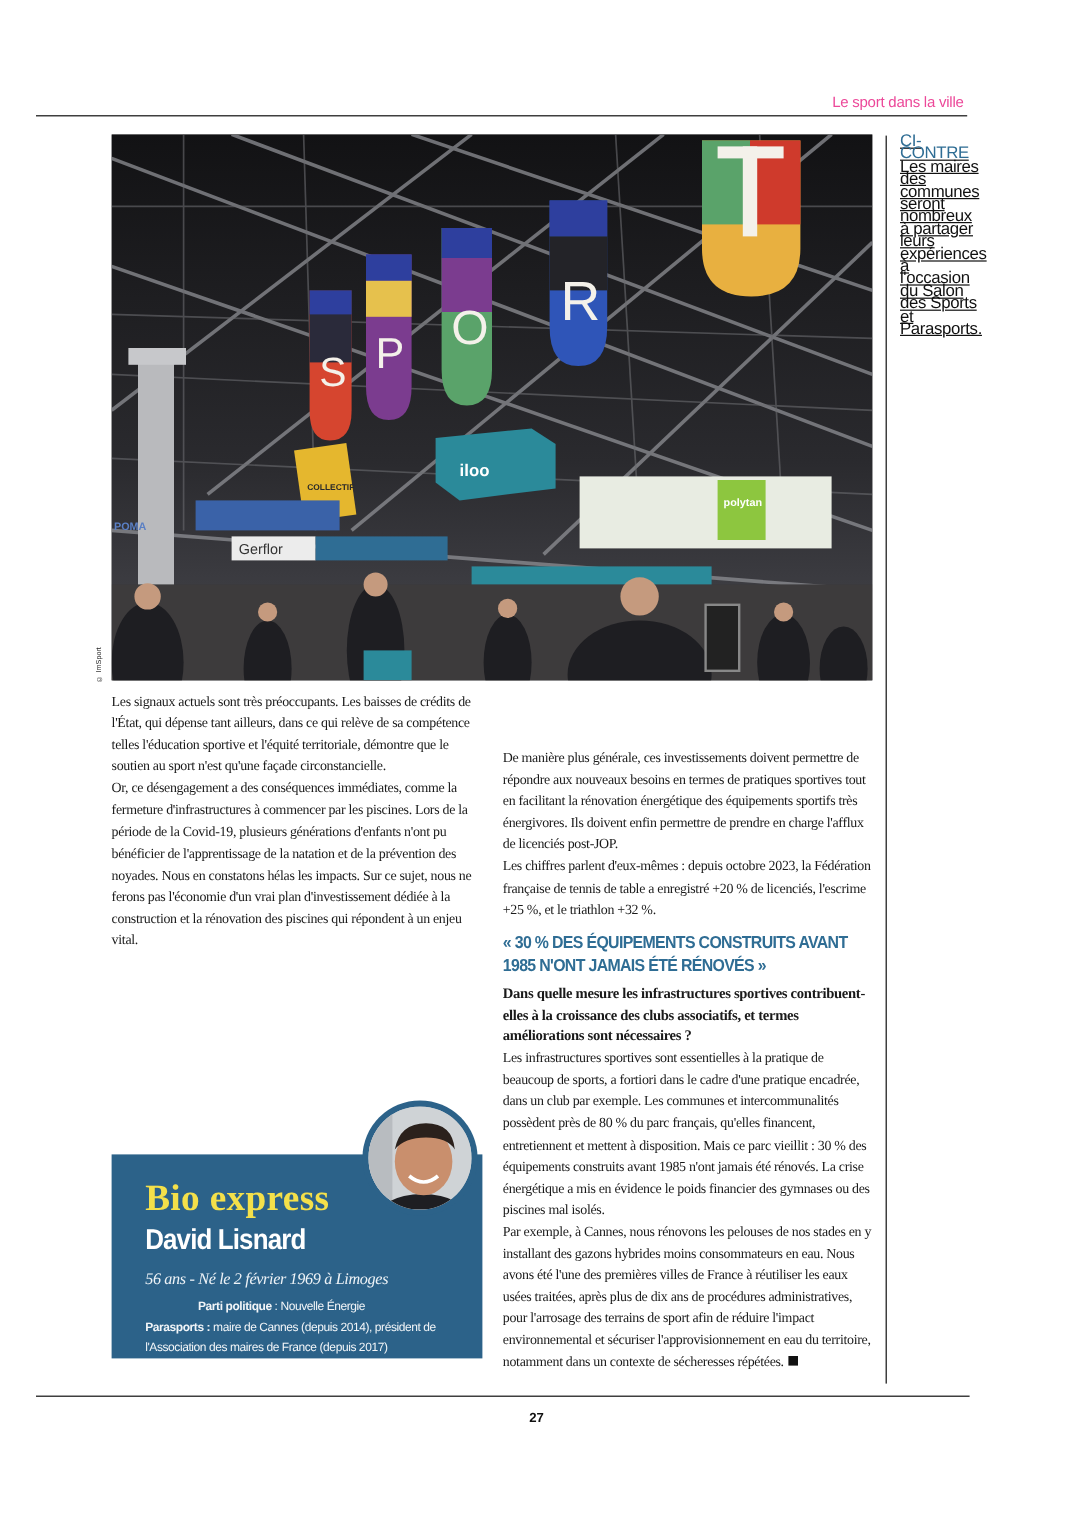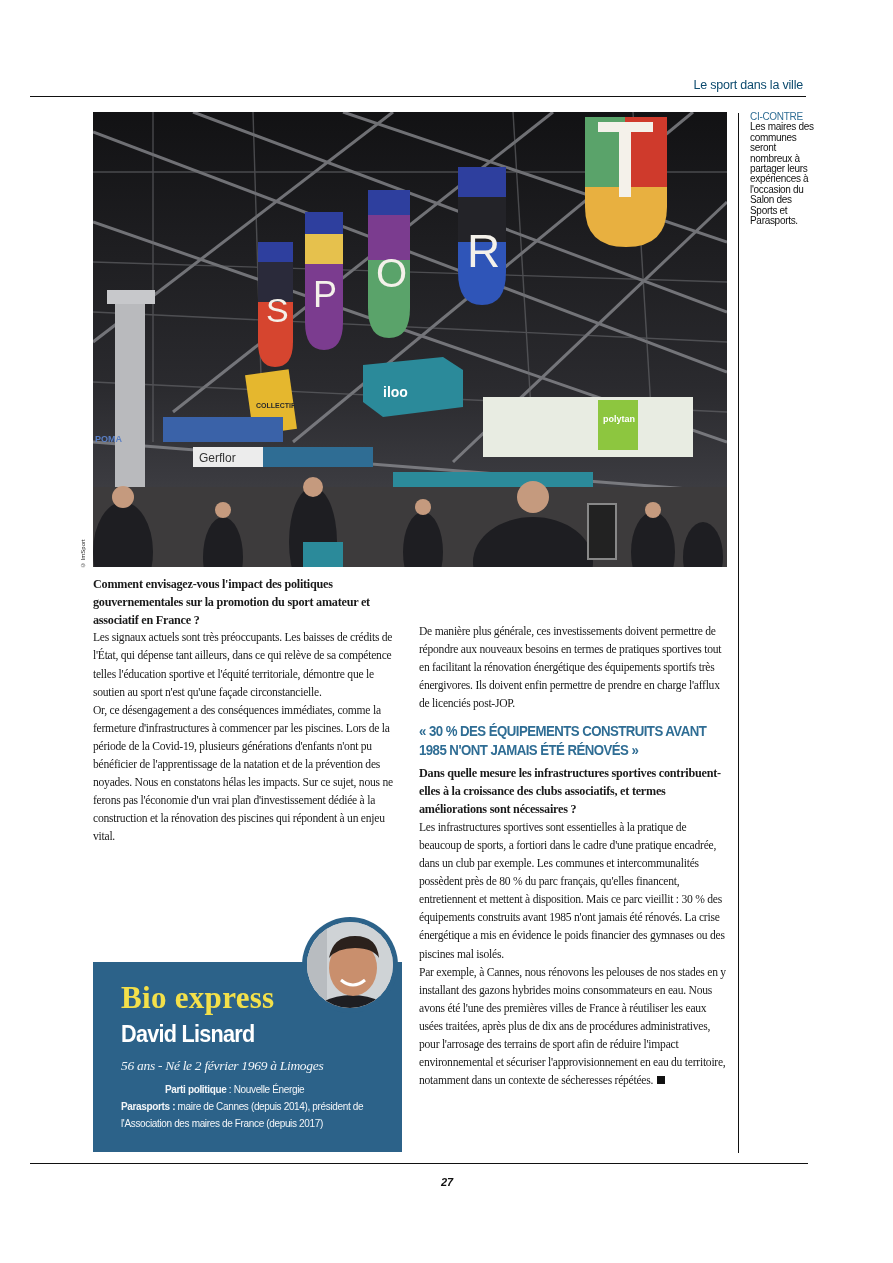--- a/index.html
+++ b/index.html
@@ -1,41 +1,41 @@
 <!DOCTYPE html>
 <html><head>
 <meta charset="utf-8">
 <style>
   html, body { margin:0; padding:0; background:#fff; }
   body { width:893px; height:1263px; position:relative; overflow:hidden; font-family:"Liberation Serif", serif; color:#1a1a1a; }
   .abs { position:absolute; }
-  .running-head { right:90px; top:78px; font-family:"Liberation Sans", sans-serif; font-size:12.5px; color:#0c4a6e; letter-spacing:-0.2px; }
+  .running-head { right:90px; top:78px; font-family:"Liberation Sans", sans-serif; font-size:12.5px; color:#ec4899; letter-spacing:-0.2px; }
   .top-rule { left:30px; top:96px; width:776px; height:1px; background:#111; }
   .photo { left:93px; top:112px; width:634px; height:455px; overflow:hidden; background:#1b1b1d; }
   .photo svg { display:block; }
   .credit { left:80px; top:528px; width:12px; height:40px; font-family:"Liberation Sans", sans-serif; font-size:6px; color:#222; writing-mode:vertical-rl; transform:rotate(180deg); }
   .vrule { left:738px; top:113px; width:1px; height:1040px; background:#111; }
-  .caption { left:750px; top:112px; width:66px; font-family:"Liberation Sans", sans-serif; font-size:10px; line-height:10.4px; color:#111; letter-spacing:-0.3px; }
+  .caption { left:750px; top:112px; width:66px; font-family:"Liberation Sans", sans-serif; font-size:14px; line-height:10.4px; color:#111; letter-spacing:-0.3px;text-decoration:underline; }
   .caption .lbl { color:#2f6d94; display:block; }
   .col { font-size:11.6px; line-height:18.1px; letter-spacing:-0.25px; }
   .col p { margin:0; }
   .q { font-weight:bold; font-size:12.2px; line-height:17.8px; }
   .col-left { left:93px; top:576px; width:310px; }
   .col-right { left:419px; top:575px; width:312px;margin-top:48px; }
   .pull { font-family:"Liberation Sans", sans-serif; font-weight:bold; color:#2f6d94; font-size:14.4px; line-height:19px; letter-spacing:-0.6px; margin:9px 0 5px 0; text-transform:uppercase; transform:scaleX(0.92); transform-origin:left; width:340px; }
-  .bio { left:93px; top:962px; width:309px; height:190px; background:#2c6289; color:#fff; }
+  .bio { left:93px; top:962px; width:309px; height:170px; background:#2c6289; color:#fff; }
   .bio-title { left:28px; top:18px; font-family:"Liberation Serif", serif; font-weight:bold; font-size:31px; color:#f4e04a; letter-spacing:0.3px; }
   .bio-name { left:28px; top:58px; font-family:"Liberation Sans", sans-serif; font-weight:bold; font-size:24px; letter-spacing:-0.8px; transform:scaleX(0.9); transform-origin:left; }
   .bio-dob { left:28px; top:96px; font-family:Liberation Serif, serif; font-style:italic; font-size:13.5px; letter-spacing:-0.3px; color:#eef3f7; }
   .bio-line { left:28px; font-family:"Liberation Sans", sans-serif; font-size:10px; letter-spacing:-0.35px; color:#f2f5f8; }
   .bio-line b { font-weight:bold; }
   .portrait { left:302px; top:917px; width:96px; height:96px; border-radius:50%; background:#2c6289; }
   .portrait-inner { position:absolute; left:5px; top:5px; width:86px; height:86px; border-radius:50%; overflow:hidden; background:#c9ccd0; }
   .bottom-rule { left:30px; top:1163px; width:778px; height:1px; background:#111; }
-  .folio { left:441px; top:1176px; font-family:"Liberation Sans", sans-serif; font-weight:bold; font-style:italic; font-size:11px; color:#111; }
+  .folio { left:441px; top:1176px; font-family:"Liberation Sans", sans-serif; font-weight:bold; font-size:11px; color:#111; }
   .endmark { display:inline-block; width:8px; height:8px; background:#111; margin-left:4px; vertical-align:0; }
 </style>
 </head>
 <body>
 
 <div class="abs running-head">Le sport dans la ville</div>
 <div class="abs top-rule"></div>
 
 <div class="abs photo">
   <svg width="634" height="455" viewBox="0 0 634 455" xmlns="http://www.w3.org/2000/svg">
@@ -133,21 +133,20 @@
 <div class="abs credit">© ImSport</div>
 
 <div class="abs vrule"></div>
 
 <div class="abs caption">
   <span class="lbl">CI-CONTRE</span>
   <span>Les maires des communes seront nombreux à partager leurs expériences à l'occasion du Salon des Sports et Parasports.</span>
 </div>
 
 <div class="abs col col-left">
-  <p class="q">Comment envisagez-vous l'impact des politiques gouvernementales sur la promotion du sport amateur et associatif en France ?</p>
   <p>Les signaux actuels sont très préoccupants. Les baisses de crédits de l'État, qui dépense tant ailleurs, dans ce qui relève de sa compétence telles l'éducation sportive et l'équité territoriale, démontre que le soutien au sport n'est qu'une façade circonstancielle.</p>
   <p>Or, ce désengagement a des conséquences immédiates, comme la fermeture d'infrastructures à commencer par les piscines. Lors de la période de la Covid-19, plusieurs générations d'enfants n'ont pu bénéficier de l'apprentissage de la natation et de la prévention des noyades. Nous en constatons hélas les impacts. Sur ce sujet, nous ne ferons pas l'économie d'un vrai plan d'investissement dédiée à la construction et la rénovation des piscines qui répondent à un enjeu vital.</p>
 </div>
 
 <div class="abs bio">
   <div class="abs bio-title">Bio express</div>
   <div class="abs bio-name">David Lisnard</div>
   <div class="abs bio-dob">56 ans - Né le 2 février 1969 à Limoges</div>
   <div class="abs bio-line" style="top:122px;padding-left:44px;">
     <b>Parti politique</b><span> : Nouvelle Énergie</span>
@@ -166,20 +165,21 @@
       <ellipse cx="45" cy="95" rx="40" ry="22" fill="#1e1e22"></ellipse>
       <ellipse cx="46" cy="46" rx="24" ry="28" fill="#c98f6d"></ellipse>
       <path d="M22 36 q4 -22 26 -22 q22 0 24 22 q-6 -10 -24 -10 q-18 0 -26 10z" fill="#2b211c"></path>
       <path d="M34 58 q12 10 24 0" stroke="#fff" stroke-width="3" fill="none"></path>
     </svg>
   </div>
 </div>
 
 <div class="abs col col-right">
   <p>De manière plus générale, ces investissements doivent permettre de répondre aux nouveaux besoins en termes de pratiques sportives tout en facilitant la rénovation énergétique des équipements sportifs très énergivores. Ils doivent enfin permettre de prendre en charge l'afflux de licenciés post-JOP.</p>
+  <p>Les chiffres parlent d'eux-mêmes : depuis octobre 2023, la Fédération française de tennis de table a enregistré +20 % de licenciés, l'escrime +25 %, et le triathlon +32 %.</p>
   <div class="pull">« 30 % des équipements construits avant 1985 n'ont jamais été rénovés »</div>
   <p class="q">Dans quelle mesure les infrastructures sportives contribuent-elles à la croissance des clubs associatifs, et termes améliorations sont nécessaires ?</p>
   <p>Les infrastructures sportives sont essentielles à la pratique de beaucoup de sports, a fortiori dans le cadre d'une pratique encadrée, dans un club par exemple. Les communes et intercommunalités possèdent près de 80 % du parc français, qu'elles financent, entretiennent et mettent à disposition. Mais ce parc vieillit : 30 % des équipements construits avant 1985 n'ont jamais été rénovés. La crise énergétique a mis en évidence le poids financier des gymnases ou des piscines mal isolés.</p>
   <p><span>Par exemple, à Cannes, nous rénovons les pelouses de nos stades en y installant des gazons hybrides moins consommateurs en eau. Nous avons été l'une des premières villes de France à réutiliser les eaux usées traitées, après plus de dix ans de procédures administratives, pour l'arrosage des terrains de sport afin de réduire l'impact environnemental et sécuriser l'approvisionnement en eau du territoire, notamment dans un contexte de sécheresses répétées.</span><span class="endmark"></span></p>
 </div>
 
 <div class="abs bottom-rule"></div>
 <div class="abs folio">27</div>
 
 </body></html>

